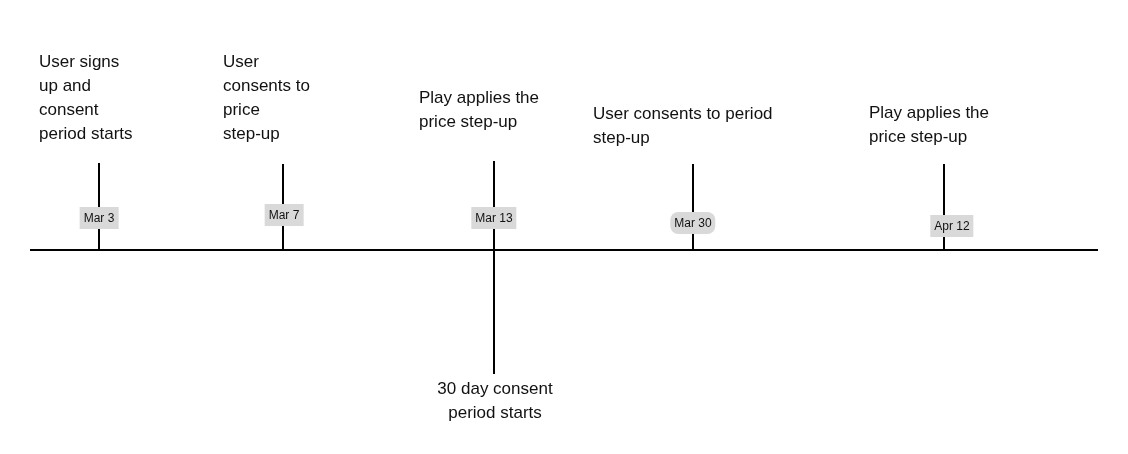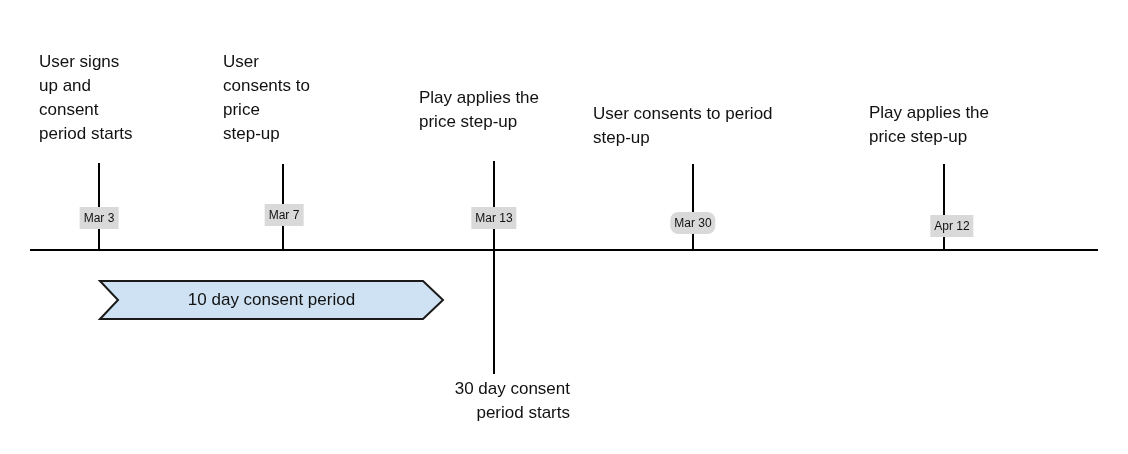--- a/index.html
+++ b/index.html
@@ -48,21 +48,21 @@
     background:var(--chip-bg);
     font-size:12px;
     line-height:22px;
     padding:0 4px;
     color:var(--text);
     white-space:nowrap;
   }
   .note-below{
     position:absolute;
     transform:translateX(-50%);
-    text-align:right;
+    text-align:center;
     font-size:17px;
     line-height:24px;
     white-space:pre-line;
     color:var(--text);
   }
   .banner{
     position:absolute;
     height:38px;
   }
   .banner svg{
@@ -119,21 +119,15 @@
   <div class="event-label" style="left:693px; top:102px; width:200px;">User consents to period
 step-up</div>
   <div class="tick-line" style="left:692px; top:164px; height:86px;"></div>
   <div class="date-chip" style="left:693px; top:212px;border-radius:8px;">Mar 30</div>
 
   <div class="event-label" style="left:944px; top:101px; width:150px;">Play applies the
 price step-up</div>
   <div class="tick-line" style="left:943px; top:164px; height:86px;"></div>
   <div class="date-chip" style="left:944px; top:215px;margin-left:8px;">Apr 12</div>
 
-  <div class="banner" style="left:100px; top:281px; width:343px;">
-    <svg width="343" height="38" viewBox="0 0 343 38">
-      <polygon points="0,0 323,0 343,19 323,38 0,38 18,19"></polygon>
-    </svg>
-    <div class="banner-label">10 day consent period</div>
-  </div>
 
 
 </div>
 
 </body></html>

